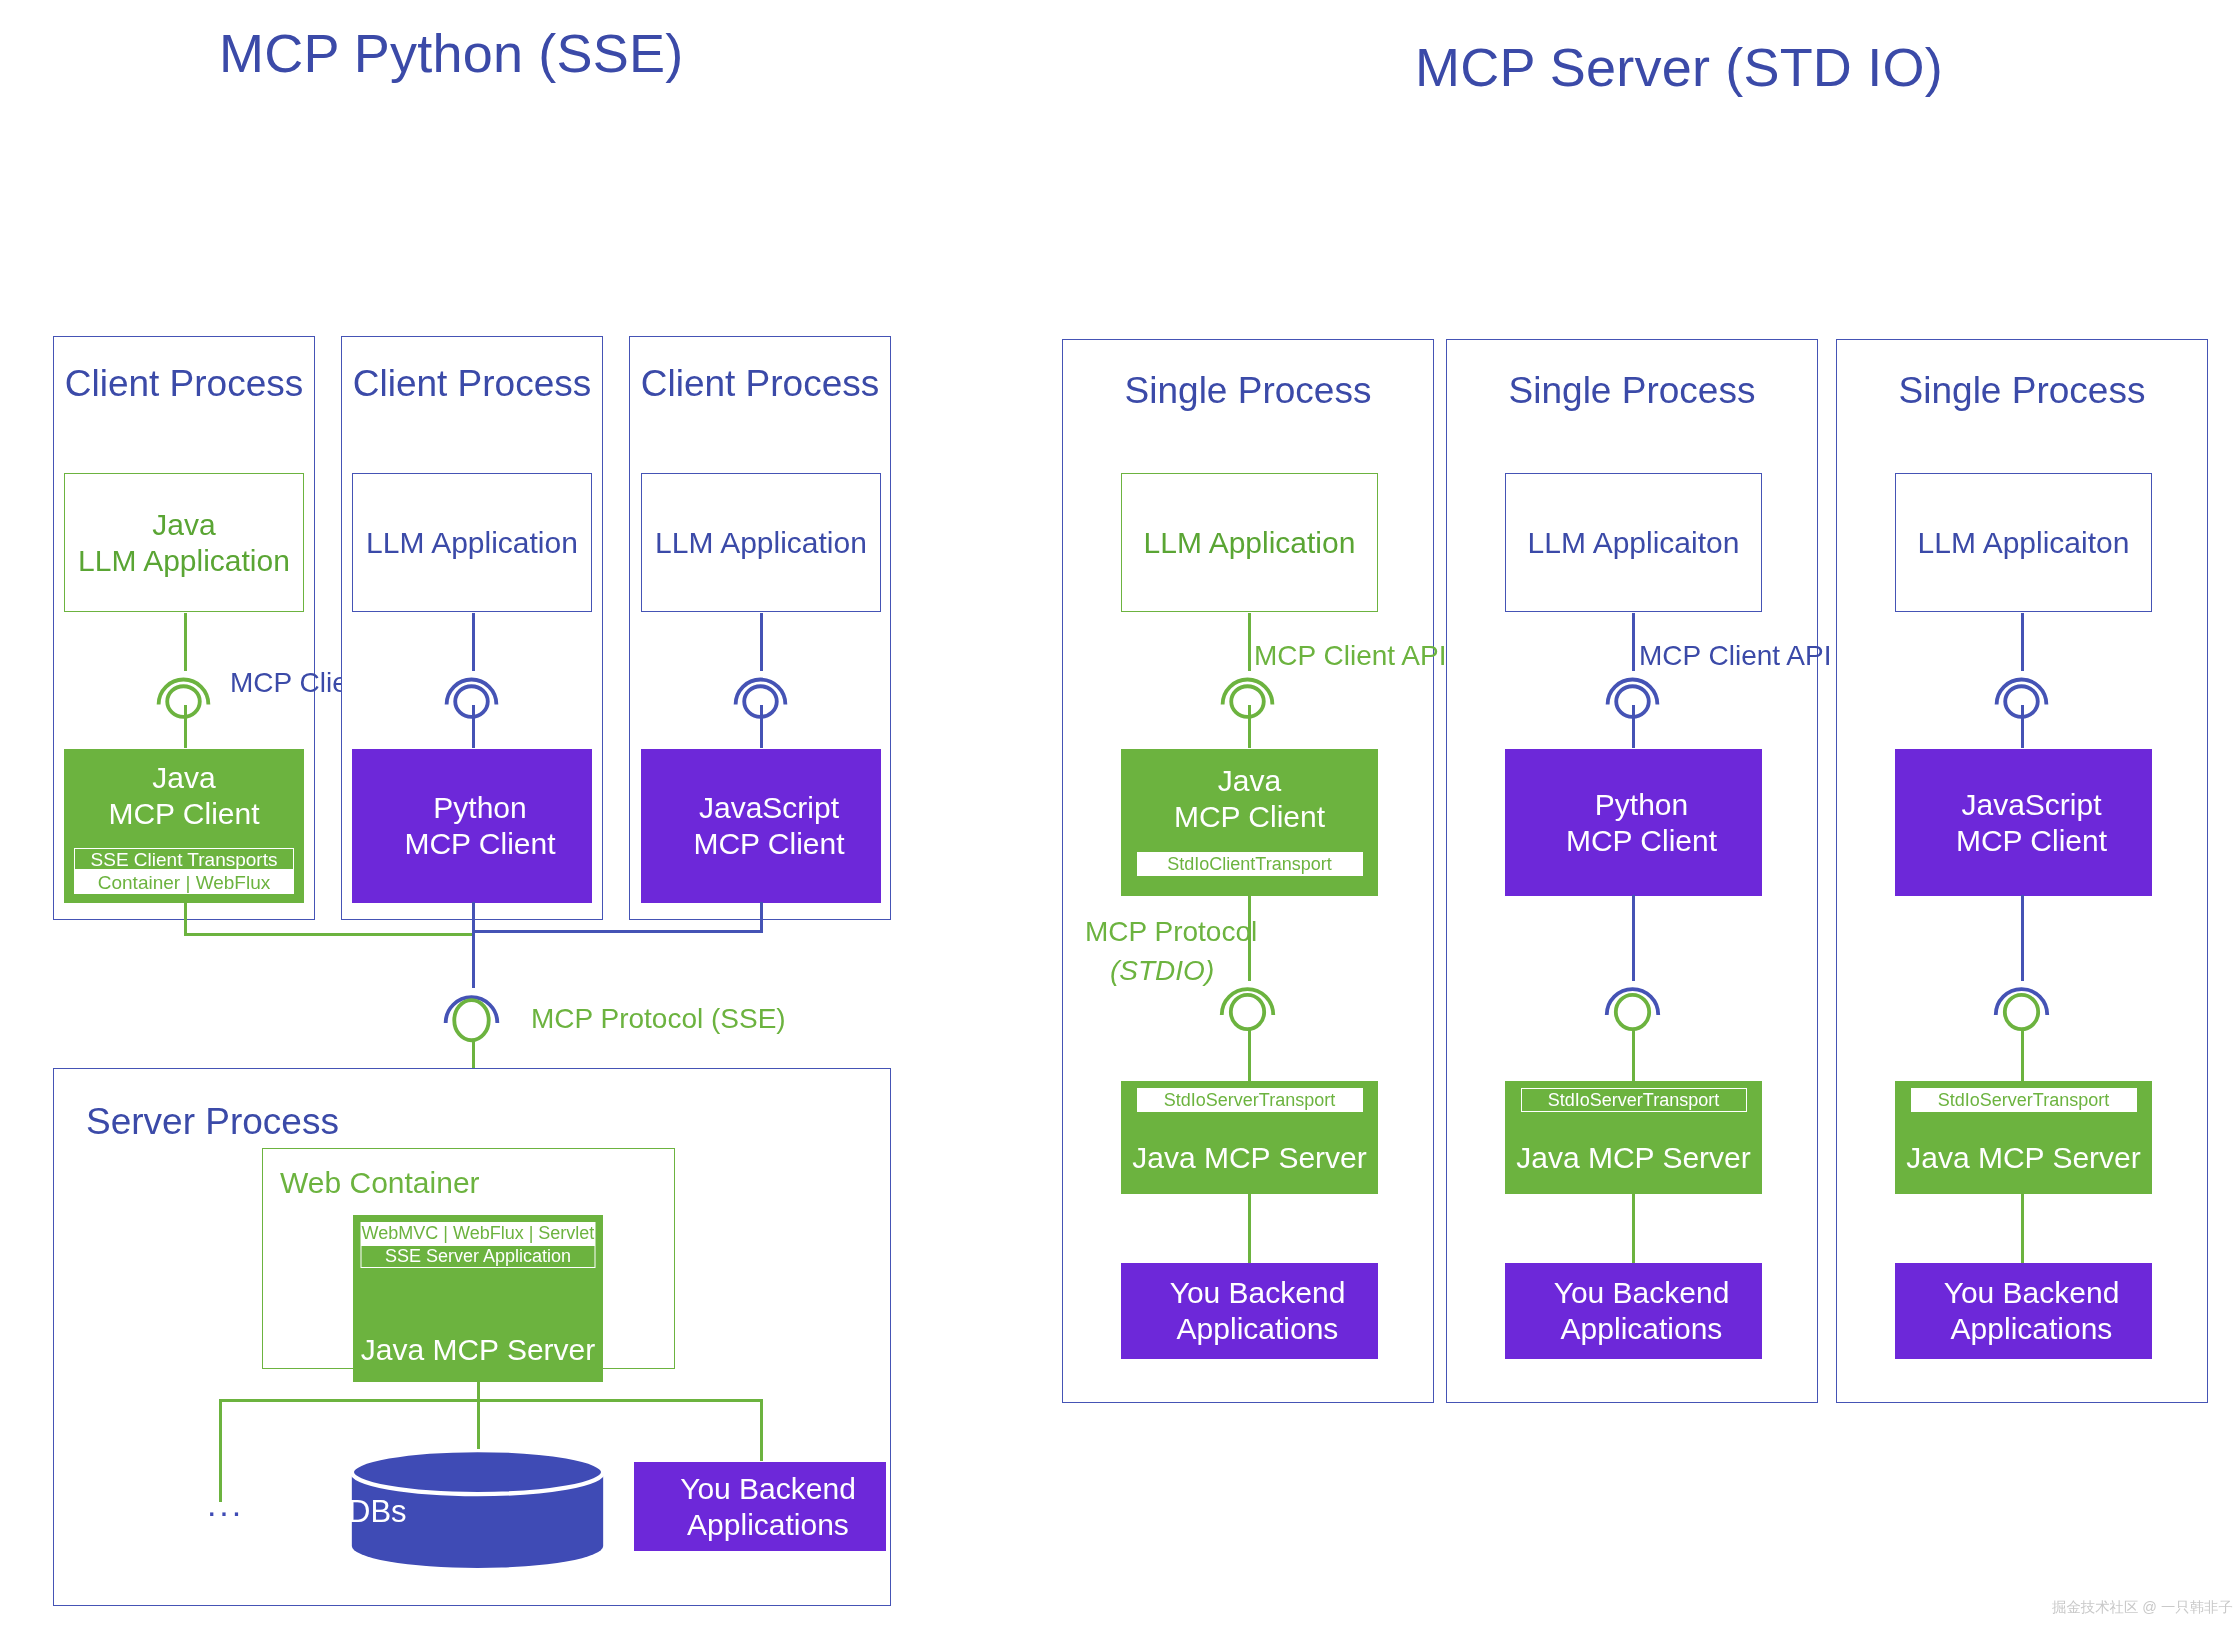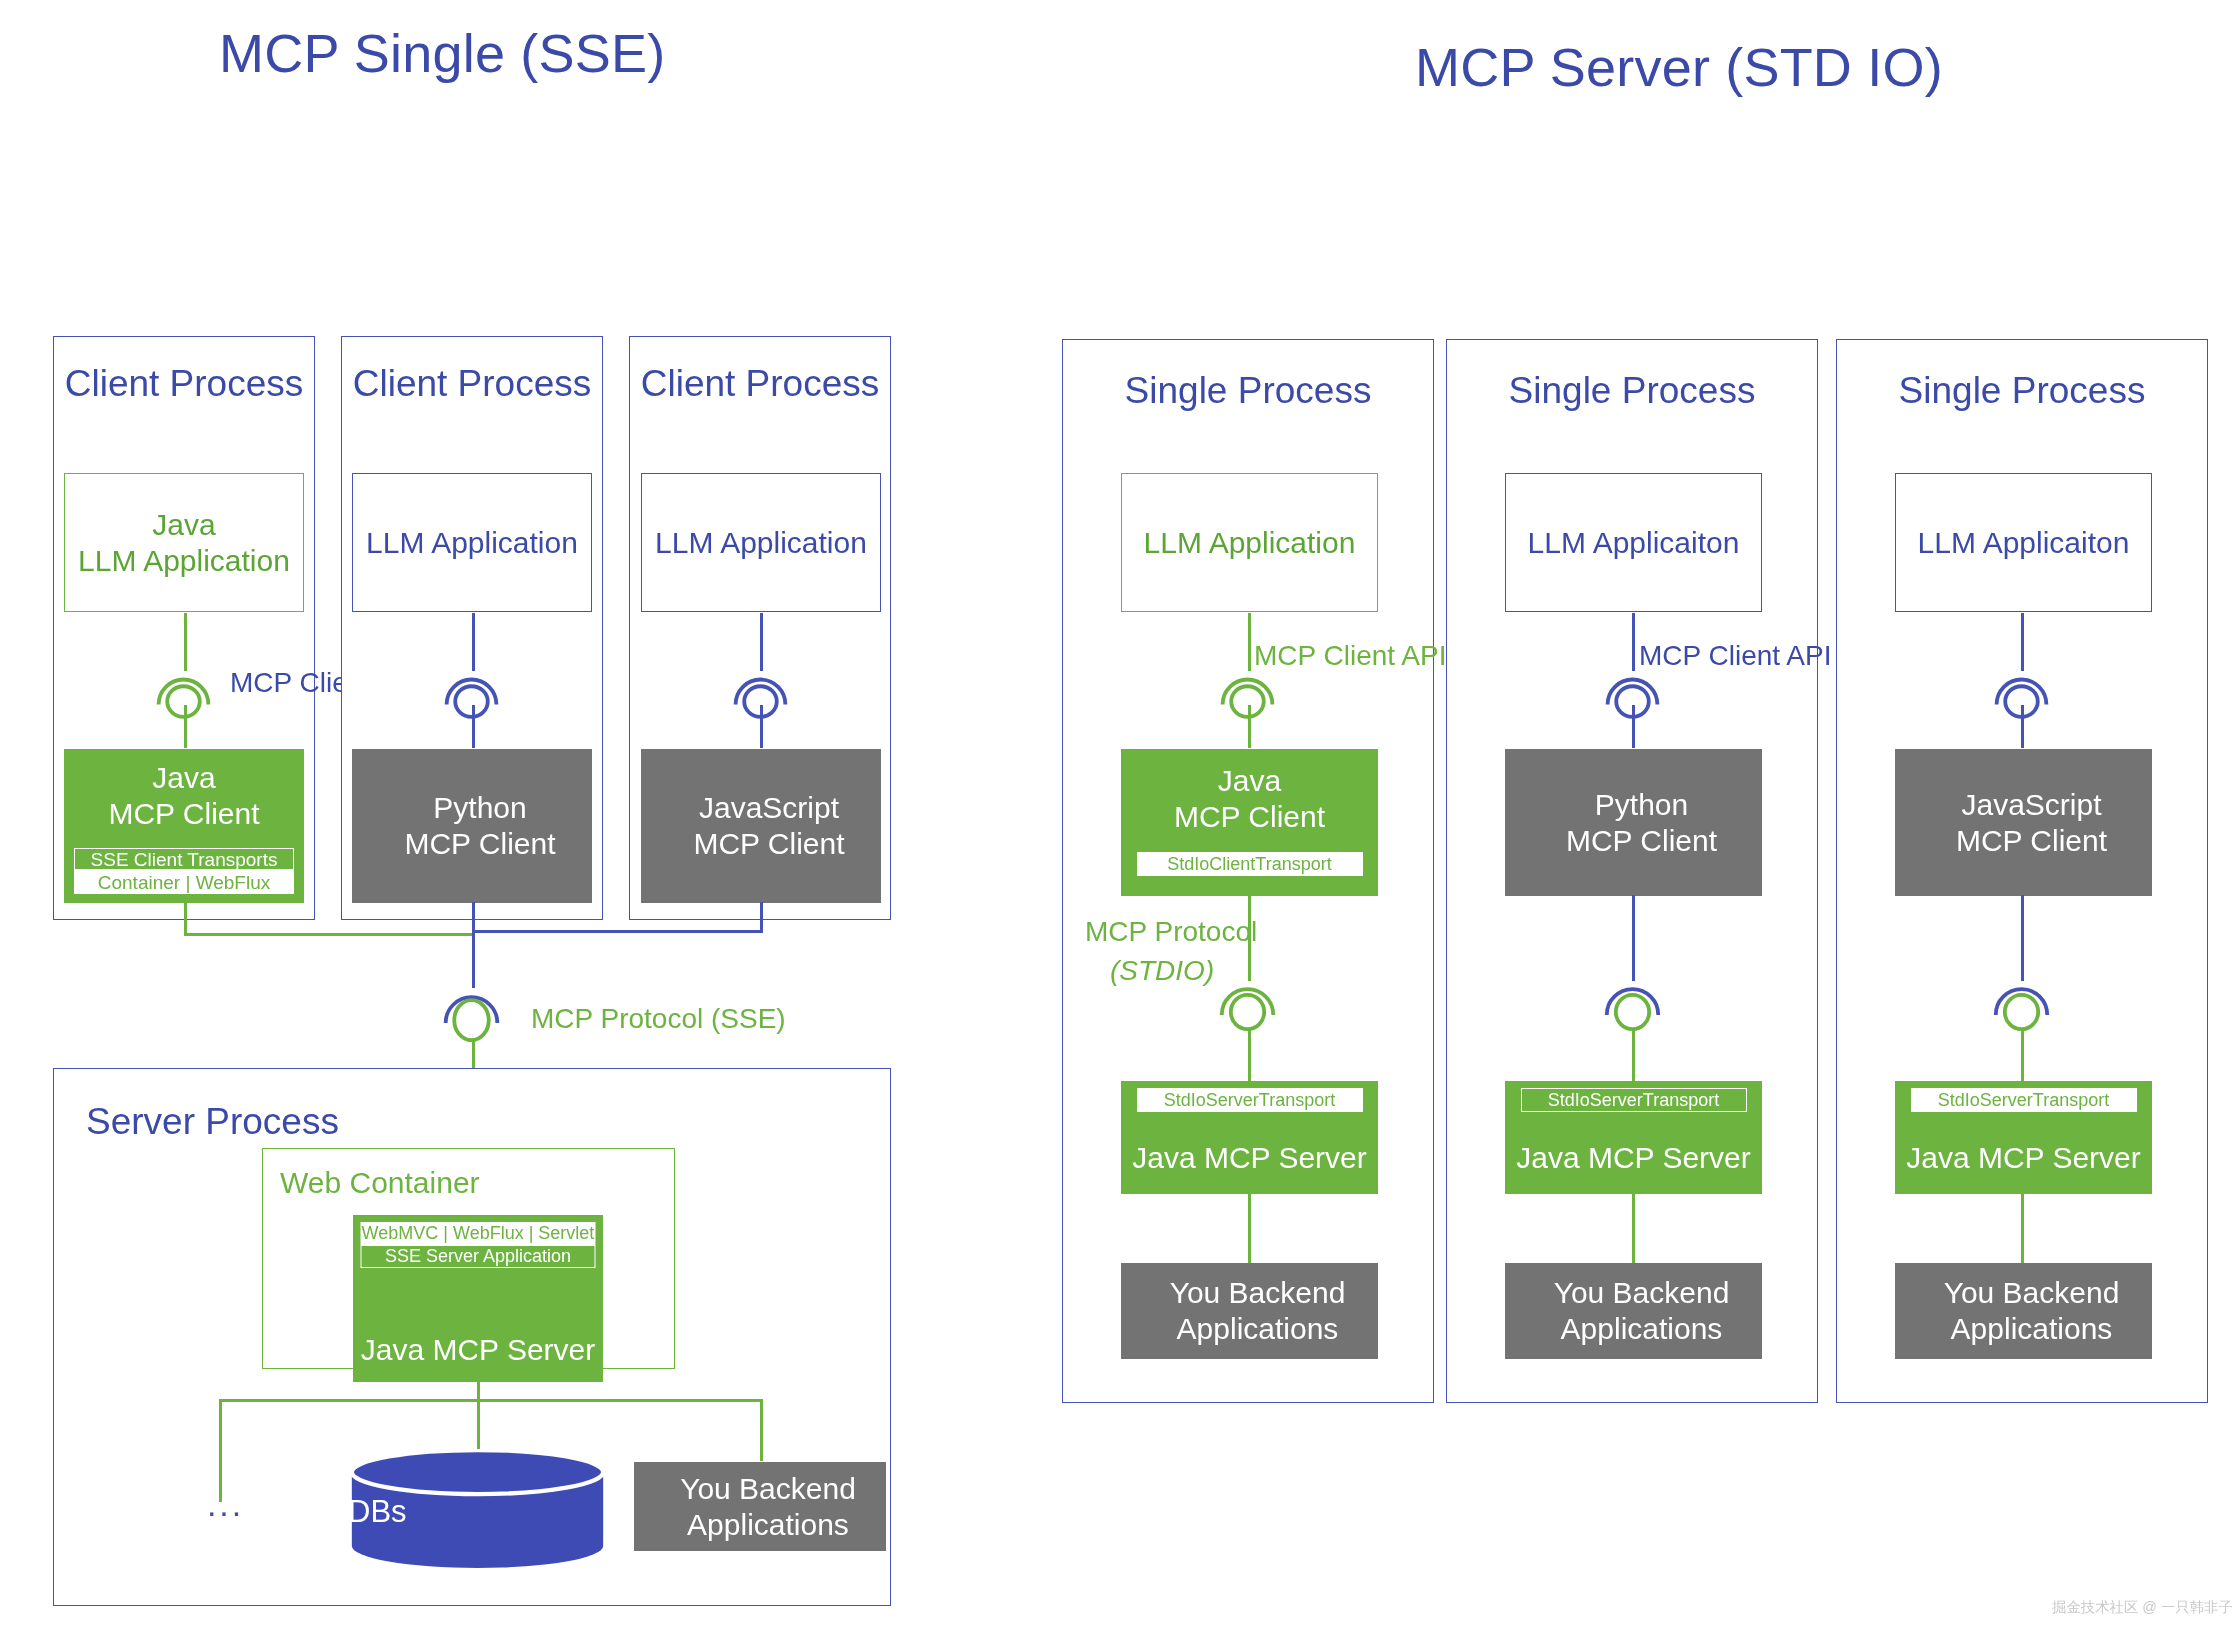--- a/index.html
+++ b/index.html
@@ -57,21 +57,21 @@
     display:flex;
     flex-direction:column;
     align-items:center;
     justify-content:center;
     text-align:center;
     color:#ffffff;
     font-size:30px;
     line-height:1.2;
   }
   .fill-green { background:#6cb33f; }
-  .fill-blue  { background:#737373;padding-left:16px; }
+  .fill-blue  { background:#6d28d9;padding-left:16px; }
 
   
   .chip-white {
     background:#ffffff;
     color:#6cb33f;
     text-align:center;
     font-size:19px;
     line-height:1.0;
     display:flex;
     align-items:center;
@@ -118,21 +118,21 @@
   .watermark {
     position:absolute;
     color:#c9c9c9;
     font-size:14.4px;
     white-space:nowrap;
   }
 </style>
 </head>
 <body>
 
-<div class="diagram-title abs" style="left:219px; top:21.6px;">MCP Single (SSE)</div>
+<div class="diagram-title abs" style="left:219px; top:21.6px;">MCP Python (SSE)</div>
 <div class="diagram-title abs" style="left:1415px; top:36px;">MCP Server (STD IO)</div>
 
 <div class="proc-box abs" style="left:53px; top:336px; width:262px; height:584px;">
   <div class="proc-title" style="top:26.4px;">Client Process</div>
 </div>
 <div class="outline-box green abs" style="left:64px; top:473px; width:240px; height:139px; flex-direction:column;">
   <span>Java</span>
   <span>LLM Application</span>
 </div>
 <div class="line-v green-line abs" style="left:184px; top:613px; height:58px;"></div>

